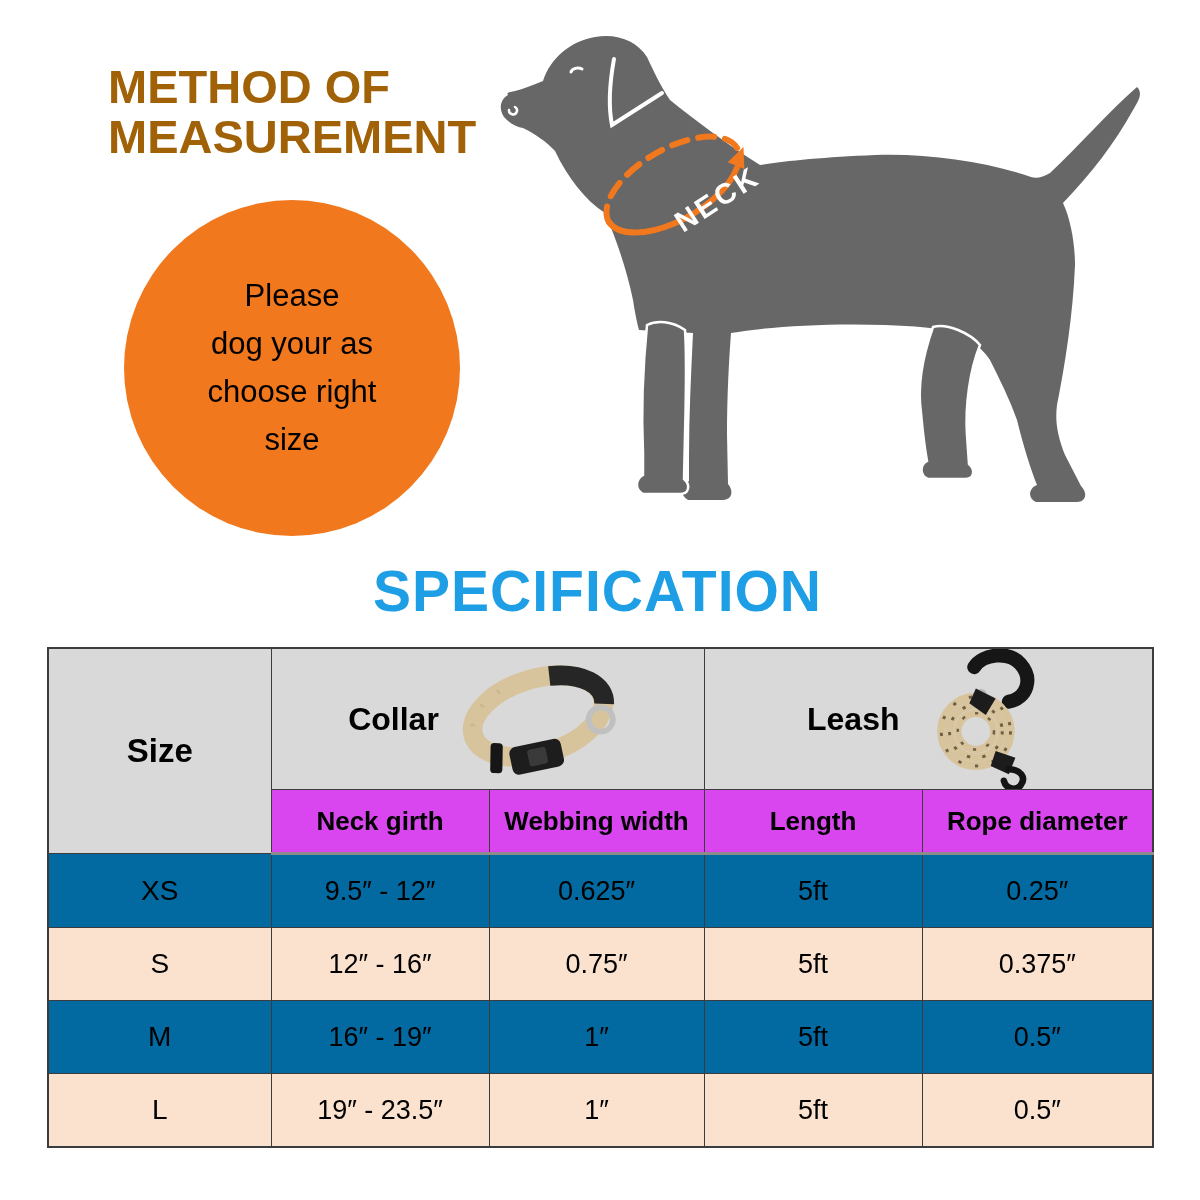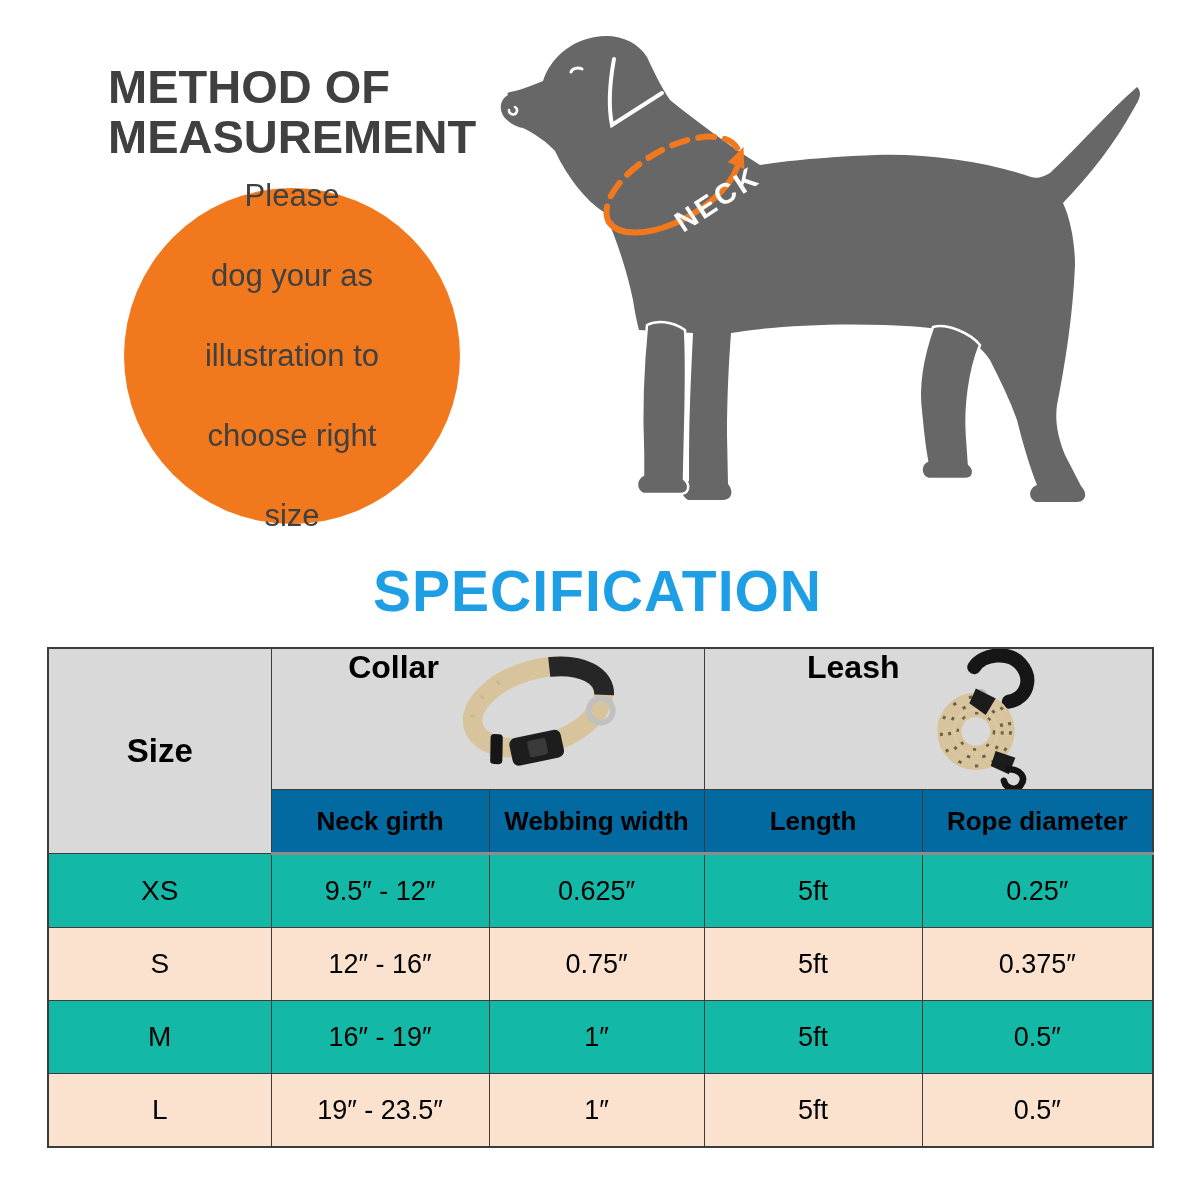--- a/index.html
+++ b/index.html
@@ -3,51 +3,51 @@
 <meta charset="utf-8">
 <style>
   html,body{margin:0;padding:0;}
   body{
     width:1200px;height:1200px;position:relative;background:#ffffff;
     font-family:"Liberation Sans", sans-serif;overflow:hidden;
   }
   
   .method-title{
     position:absolute;left:108px;top:62px;
-    color:#404040;font-weight:bold;font-size:47px;line-height:50px;
+    color:#a16207;font-weight:bold;font-size:47px;line-height:50px;
     letter-spacing:0px;
   }
   .dog-wrap{position:absolute;left:465px;top:15px;width:690px;height:500px;}
   .note-circle{
-    position:absolute;left:124px;top:188px;width:336px;height:336px;
-    border-radius:50%;background:#F2781E;color:#404040;
+    position:absolute;left:124px;top:200px;width:336px;height:336px;
+    border-radius:50%;background:#F2781E;color:#000000;
     display:flex;flex-direction:column;justify-content:center;align-items:center;
-    text-align:center;font-size:31px;line-height:48px;gap:32px;
+    text-align:center;font-size:31px;line-height:48px;
   }
   
   .spec-title{
     position:absolute;left:0;top:558px;width:1195px;text-align:center;
     color:#1E9FE5;font-weight:bold;font-size:57px;letter-spacing:1px;
   }
   table.spec{
     position:absolute;left:47px;top:647px;width:1105px;
     border-collapse:collapse;table-layout:fixed;
     border:2px solid #3c3c3c;
   }
   table.spec td{
     border:1px solid #3c3c3c;text-align:center;vertical-align:middle;
     color:#000;padding:0;
   }
   tr.head1 td{height:140px;background:#D9D9D9;}
-  tr.head2 td{height:62px;background:#0369a1;font-weight:bold;font-size:26px;border-bottom:3px solid #8c8c8c;}
-  tr.data td{height:72px;font-size:27px;background:#14b8a6;}
+  tr.head2 td{height:62px;background:#d946ef;font-weight:bold;font-size:26px;border-bottom:3px solid #8c8c8c;}
+  tr.data td{height:72px;font-size:27px;background:#0369a1;}
   tr.data.alt td{background:#FBE2CF;}
   tr.data td.sizecol{font-size:28px;}
   td.size-head{font-weight:bold;font-size:33px;background:#D9D9D9;}
-  .gwrap{display:flex;align-items:flex-start;justify-content:center;gap:10px;height:100%;}
+  .gwrap{display:flex;align-items:center;justify-content:center;gap:10px;height:100%;}
   .glabel{font-weight:bold;font-size:32px;}
   .gimg{flex:0 0 auto;}
   svg text.neck-t{
     font-family:"Liberation Sans",sans-serif;font-weight:bold;font-size:29px;
     fill:#ffffff;letter-spacing:3px;
   }
 </style>
 </head>
 <body>
 
@@ -132,21 +132,20 @@
     <polygon points="0,-14 9,6 -9,6" fill="#F2781E" transform="translate(69,11) rotate(52)"></polygon>
   </g>
 
   <text class="neck-t" transform="translate(218,218) rotate(-33)">NECK</text>
 </svg>
 </div>
 
 <div class="note-circle">
   <div>Please</div>
   <div>dog your as</div>
-  <div>illustration to</div>
   <div>choose right</div>
   <div>size</div>
 </div>
 
 <div class="spec-title">SPECIFICATION</div>
 
 <table class="spec">
   <colgroup>
     <col style="width:223px">
       <col style="width:218px">

